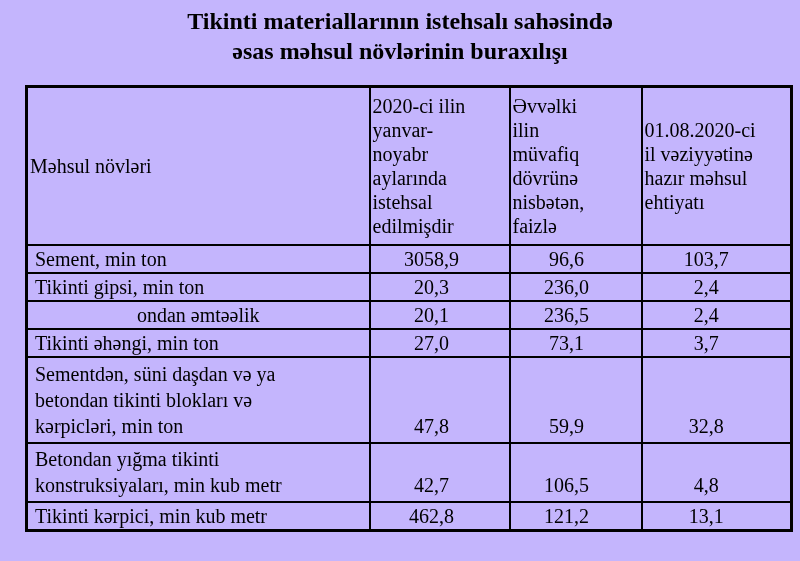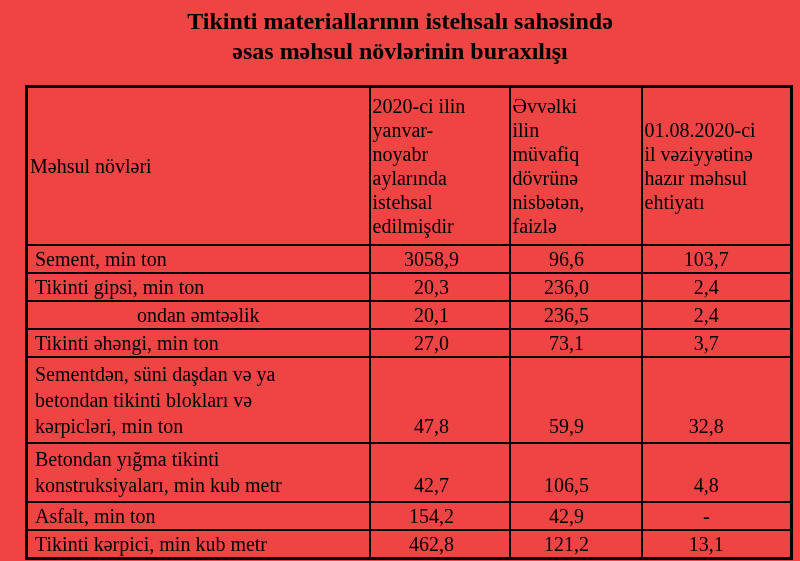--- a/index.html
+++ b/index.html
@@ -2,21 +2,21 @@
 <html><head>
 <meta charset="utf-8">
 <style>
   html, body { margin: 0; padding: 0; }
   body {
     width: 800px; height: 561px;
     background: #ffffff;
     font-family: "Liberation Serif", "DejaVu Serif", serif;
     color: #000000;
   }
-  .page { position: relative; width: 800px; height: 561px; background: #ef4444; overflow: hidden; }
+  .page { position: relative; width: 800px; height: 561px; background: #c4b5fd; overflow: hidden; }
 
   .doc-title {
     position: absolute; top: 6px; left: 0; width: 100%;
     text-align: center;
     font-weight: bold;
     font-size: 24px;
     line-height: 30px;
     white-space: pre-line;
   }
 
@@ -130,26 +130,20 @@
       </tr>
 
       <tr class="tall" style="height:52px">
         <td class="label">Betondan yığma tikinti
 konstruksiyaları, min kub metr</td>
         <td class="num c2">42,7</td>
         <td class="num c3">106,5</td>
         <td class="num c4">4,8</td>
       </tr>
 
-      <tr style="height:28px">
-        <td class="label">Asfalt, min ton</td>
-        <td class="num c2">154,2</td>
-        <td class="num c3">42,9</td>
-        <td class="num c4">-</td>
-      </tr>
 
       <tr style="height:28px">
         <td class="label">Tikinti kərpici, min kub metr</td>
         <td class="num c2">462,8</td>
         <td class="num c3">121,2</td>
         <td class="num c4">13,1</td>
       </tr>
     </tbody>
   </table>
 

